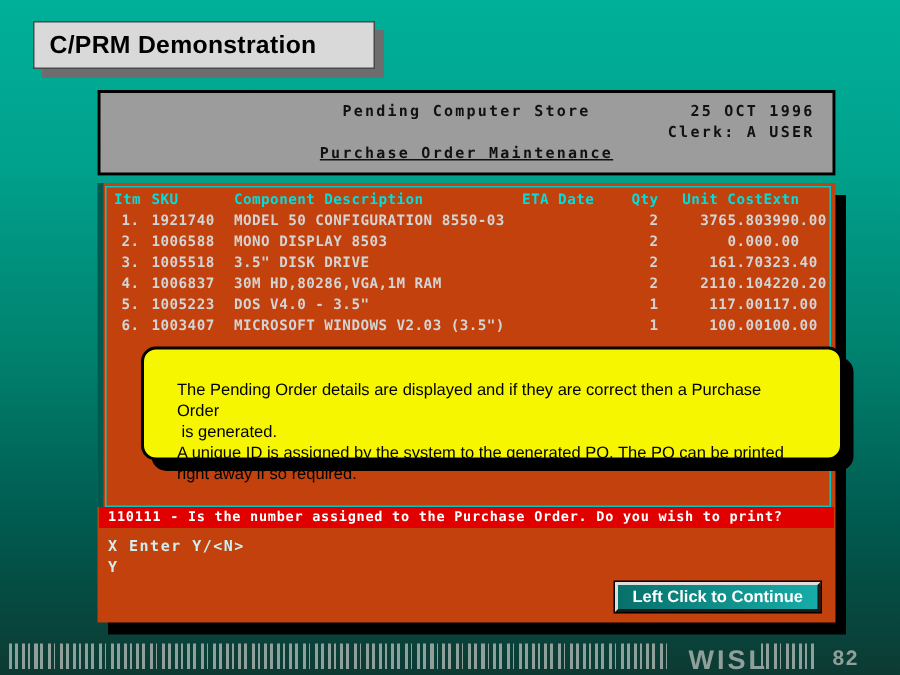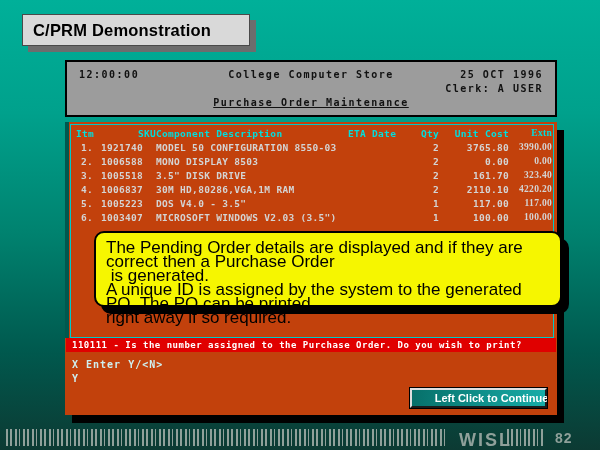--- a/index.html
+++ b/index.html
@@ -41,56 +41,55 @@
   .table-box{
     position:absolute;left:5px;top:2px;width:484px;height:214px;
     border:1px solid #00c8c8;box-sizing:border-box;padding-top:2px;
   }
   .trow{display:grid;grid-template-columns:30px 55px 190px 60px 33px 70px 44px;height:14px;line-height:13px;
         font-size:9.5px;letter-spacing:0.3px;color:#d4d4d4;}
   .trow.head{color:#00dede;}
   .trow .c0{text-align:right;padding-right:8px;}
   .trow.head .c0{text-align:left;padding-left:5px;}
   .trow .c1{text-align:left;}
-  .trow.head .c1{text-align:right;}
+  .trow.head .c1{text-align:left;}
   .trow .c2{text-align:left;}
   .trow .c3{text-align:left;padding-left:2px;}
   .trow .c4{text-align:right;}
   .trow .c5{text-align:right;}
-  .trow .c6{text-align:right;padding-right:1px;font-family:Liberation Serif, serif;}
+  .trow .c6{padding-right:1px;}
   .msg-bar{
     position:absolute;left:1px;top:216px;width:490px;height:14px;background:#e00000;
     color:#fff;font-size:9px;letter-spacing:0.5px;line-height:14px;padding-left:6px;
     box-sizing:border-box;white-space:nowrap;
   }
   .prompt-line{position:absolute;left:7px;color:#cfefef;font-size:10px;letter-spacing:1px;white-space:nowrap;}
   .p1{top:237px;}
   .p2{top:251px;}
   .continue-btn{
     position:absolute;left:345px;top:266px;width:137px;height:20px;
     background:linear-gradient(90deg,#07706a 0%,#17aca8 100%);
     border-top:2px solid #dedede;border-left:2px solid #dedede;
     border-right:2px solid #1a1a1a;border-bottom:2px solid #1a1a1a;
     outline:1px solid #000;box-sizing:border-box;
     display:flex;align-items:center;justify-content:center;cursor:pointer;
   }
   .continue-btn span{
     font-family:"Liberation Sans",sans-serif;font-size:11px;font-weight:bold;color:#fff;
     white-space:nowrap;
-    padding-left:26px;
   }
   
   .callout{
     position:absolute;left:94px;top:231px;width:452px;height:64px;
     background:#f6f600;border:2px solid #000;border-radius:10px;
     box-shadow:7px 7px 0 #000;
     padding:4px 6px;box-sizing:content-box;
   }
   .callout p{
-    margin:4px;font-size:17px;line-height:14px;color:#000;white-space:pre-wrap;
+    margin:16px;font-size:11px;line-height:14px;color:#000;white-space:pre-wrap;
     font-family:"Liberation Sans",sans-serif;
   }
   
   .barcode{
     position:absolute;top:429px;height:17px;
     background:repeating-linear-gradient(90deg,
       #8fa09a 0 2px,transparent 2px 4px,
       #8fa09a 4px 6px,transparent 6px 9px,
       #8fa09a 9px 11px,transparent 11px 13px,
       #8fa09a 13px 14px,transparent 14px 17px);
@@ -101,22 +100,21 @@
   .pageno{position:absolute;left:555px;top:430px;font-size:14px;font-weight:bold;color:#8fa09a;letter-spacing:1px;}
 </style>
 </head>
 <body>
 
 <div class="title-box">
   <span>C/PRM Demonstration</span>
 </div>
 
 <div class="term-header">
-  <div class="th-line th-time">12:00:00</div>
-  <div class="th-line th-store">College Computer Store</div>
+  <div class="th-line th-store">Pending Computer Store</div>
   <div class="th-line th-date">25 OCT 1996</div>
   <div class="th-line th-clerk">Clerk: A USER</div>
   <div class="th-line th-screen">Purchase Order Maintenance</div>
 </div>
 
 <div class="term-screen">
   <div class="table-box">
       <div class="trow head">
         <div class="c0">Itm</div>
         <div class="c1">SKU</div>

